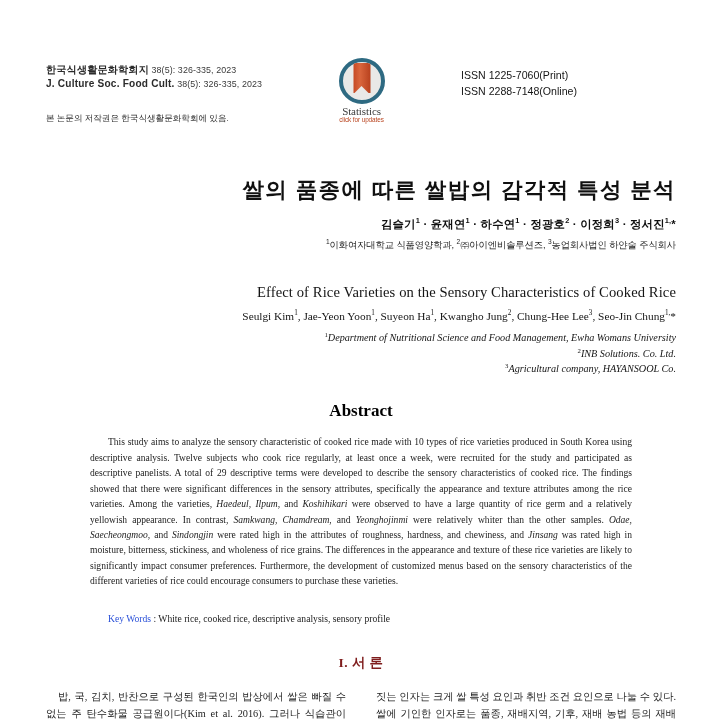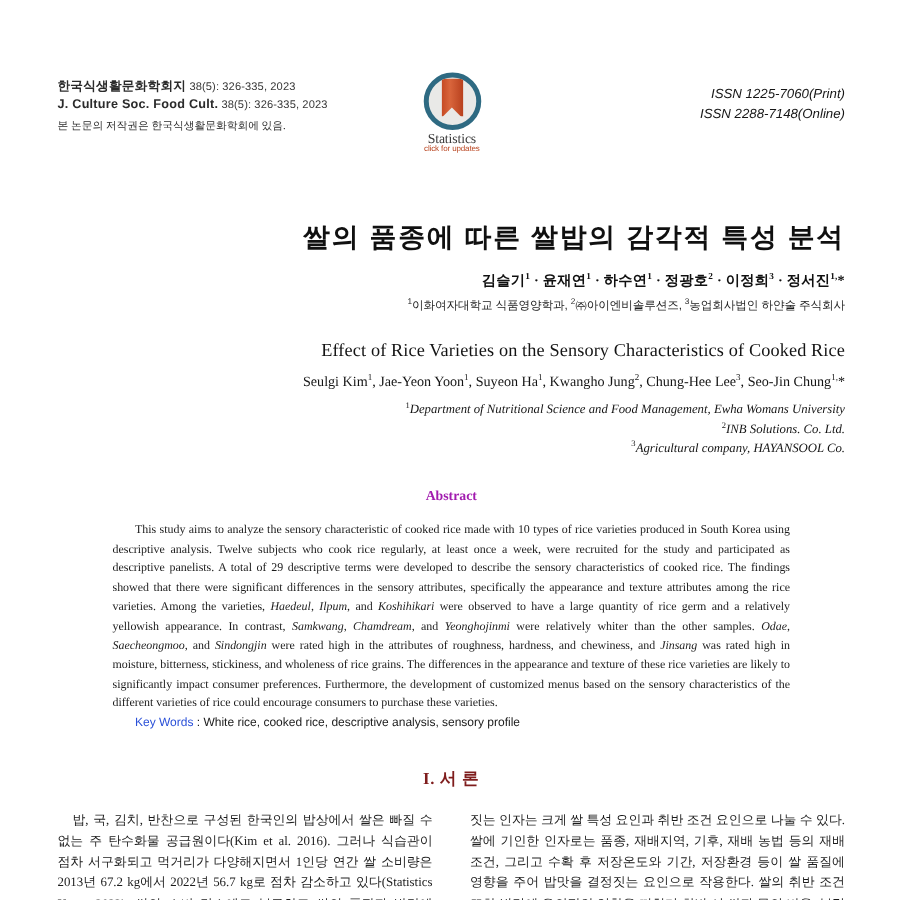--- a/index.html
+++ b/index.html
@@ -49,21 +49,21 @@
   .mast-line .nums {
     font-size: 8.9px;
     color: #3a3a3a;
     letter-spacing: 0.1px;
   }
   .mast-copy {
     font-family: "Liberation Serif", serif;
     font-size: 8.6px;
     color: #2b2b2b;
     line-height: 1.48;
-    margin-top: 3px;
+    margin-top: 21px;
     white-space: nowrap;
   }
 
   
   .crossmark {
     width: 86px;
     text-align: center;
     margin-top: -4px;
     flex: 0 0 auto;
   }
@@ -107,25 +107,24 @@
   }
   .cm-sub {
     font-family: "Liberation Sans", sans-serif;
     font-size: 6.4px;
     color: #b9441f;
     letter-spacing: -0.1px;
     margin-top: -1px;
   }
 
   .mast-right {
-    text-align: right;
+    text-align: left;
     font-family: "Liberation Sans", sans-serif;
     padding-top: 5px;
     min-width: 215px;
-    font-style: italic;
   }
   .issn {
     font-size: 10.6px;
     color: #161616;
     line-height: 1.52;
     white-space: nowrap;
   }
   .doi {
     font-family: "Liberation Serif", serif;
     font-size: 9.1px;
@@ -140,42 +139,42 @@
     margin-top: 27px;
   }
   .ko-title {
     font-family: "Liberation Sans", sans-serif;
     font-weight: bold;
     font-size: 21.5px;
     letter-spacing: 1.4px;
     color: #101010;
   }
   .ko-authors {
-    font-family: Liberation Serif, serif;
+    font-family: Liberation Sans, sans-serif;
     font-weight: bold;
     font-size: 11.4px;
     letter-spacing: 0.2px;
     color: #101010;
     margin-top: 12px;
   }
   .ko-authors sup { font-size: 7.4px; font-weight: bold; }
   .ko-affil {
     font-family: "Liberation Sans", sans-serif;
     font-size: 9.3px;
     color: #1c1c1c;
     margin-top: 6px;
     letter-spacing: -0.1px;
   }
   .ko-affil sup { font-size: 6.6px; }
 
   .en-title {
     font-family: "Liberation Serif", serif;
     font-size: 14.6px;
     color: #141414;
-    margin-top: 22px;
+    margin-top: 32px;
     letter-spacing: 0.1px;
   }
   .en-authors {
     font-family: "Liberation Serif", serif;
     font-size: 11.3px;
     color: #141414;
     margin-top: 8px;
   }
   .en-authors sup { font-size: 7.2px; }
   .en-affils {
@@ -186,38 +185,38 @@
     color: #141414;
     line-height: 1.42;
   }
   .en-affils sup { font-size: 6.8px; font-style: normal; }
 
   
   .abstract-head {
     text-align: center;
     font-family: "Liberation Serif", serif;
     font-weight: bold;
-    font-size: 11px;
-    color: #a21caf;
+    font-size: 17px;
+    color: #000000;
     margin-top: 24px;
   }
   .abstract-body {
     margin: 13px 44px 0 44px;
     font-family: "Liberation Serif", serif;
     font-size: 9.55px;
     line-height: 1.62;
     text-align: justify;
     text-indent: 18px;
     color: #1b1b1b;
     hyphens: none;
   }
   .abstract-body i { }
   .keywords {
-    margin: 2px 44px 0 44px;
-    font-family: Liberation Sans, sans-serif;
+    margin: 24px 44px 0 44px;
+    font-family: Liberation Serif, serif;
     font-size: 9.6px;
     color: #1b1b1b;
     text-indent: 18px;
   }
   .kw-label { color: #2a50d8; }
 
   
   .section-head {
     text-align: center;
     font-family: "Liberation Serif", serif;

